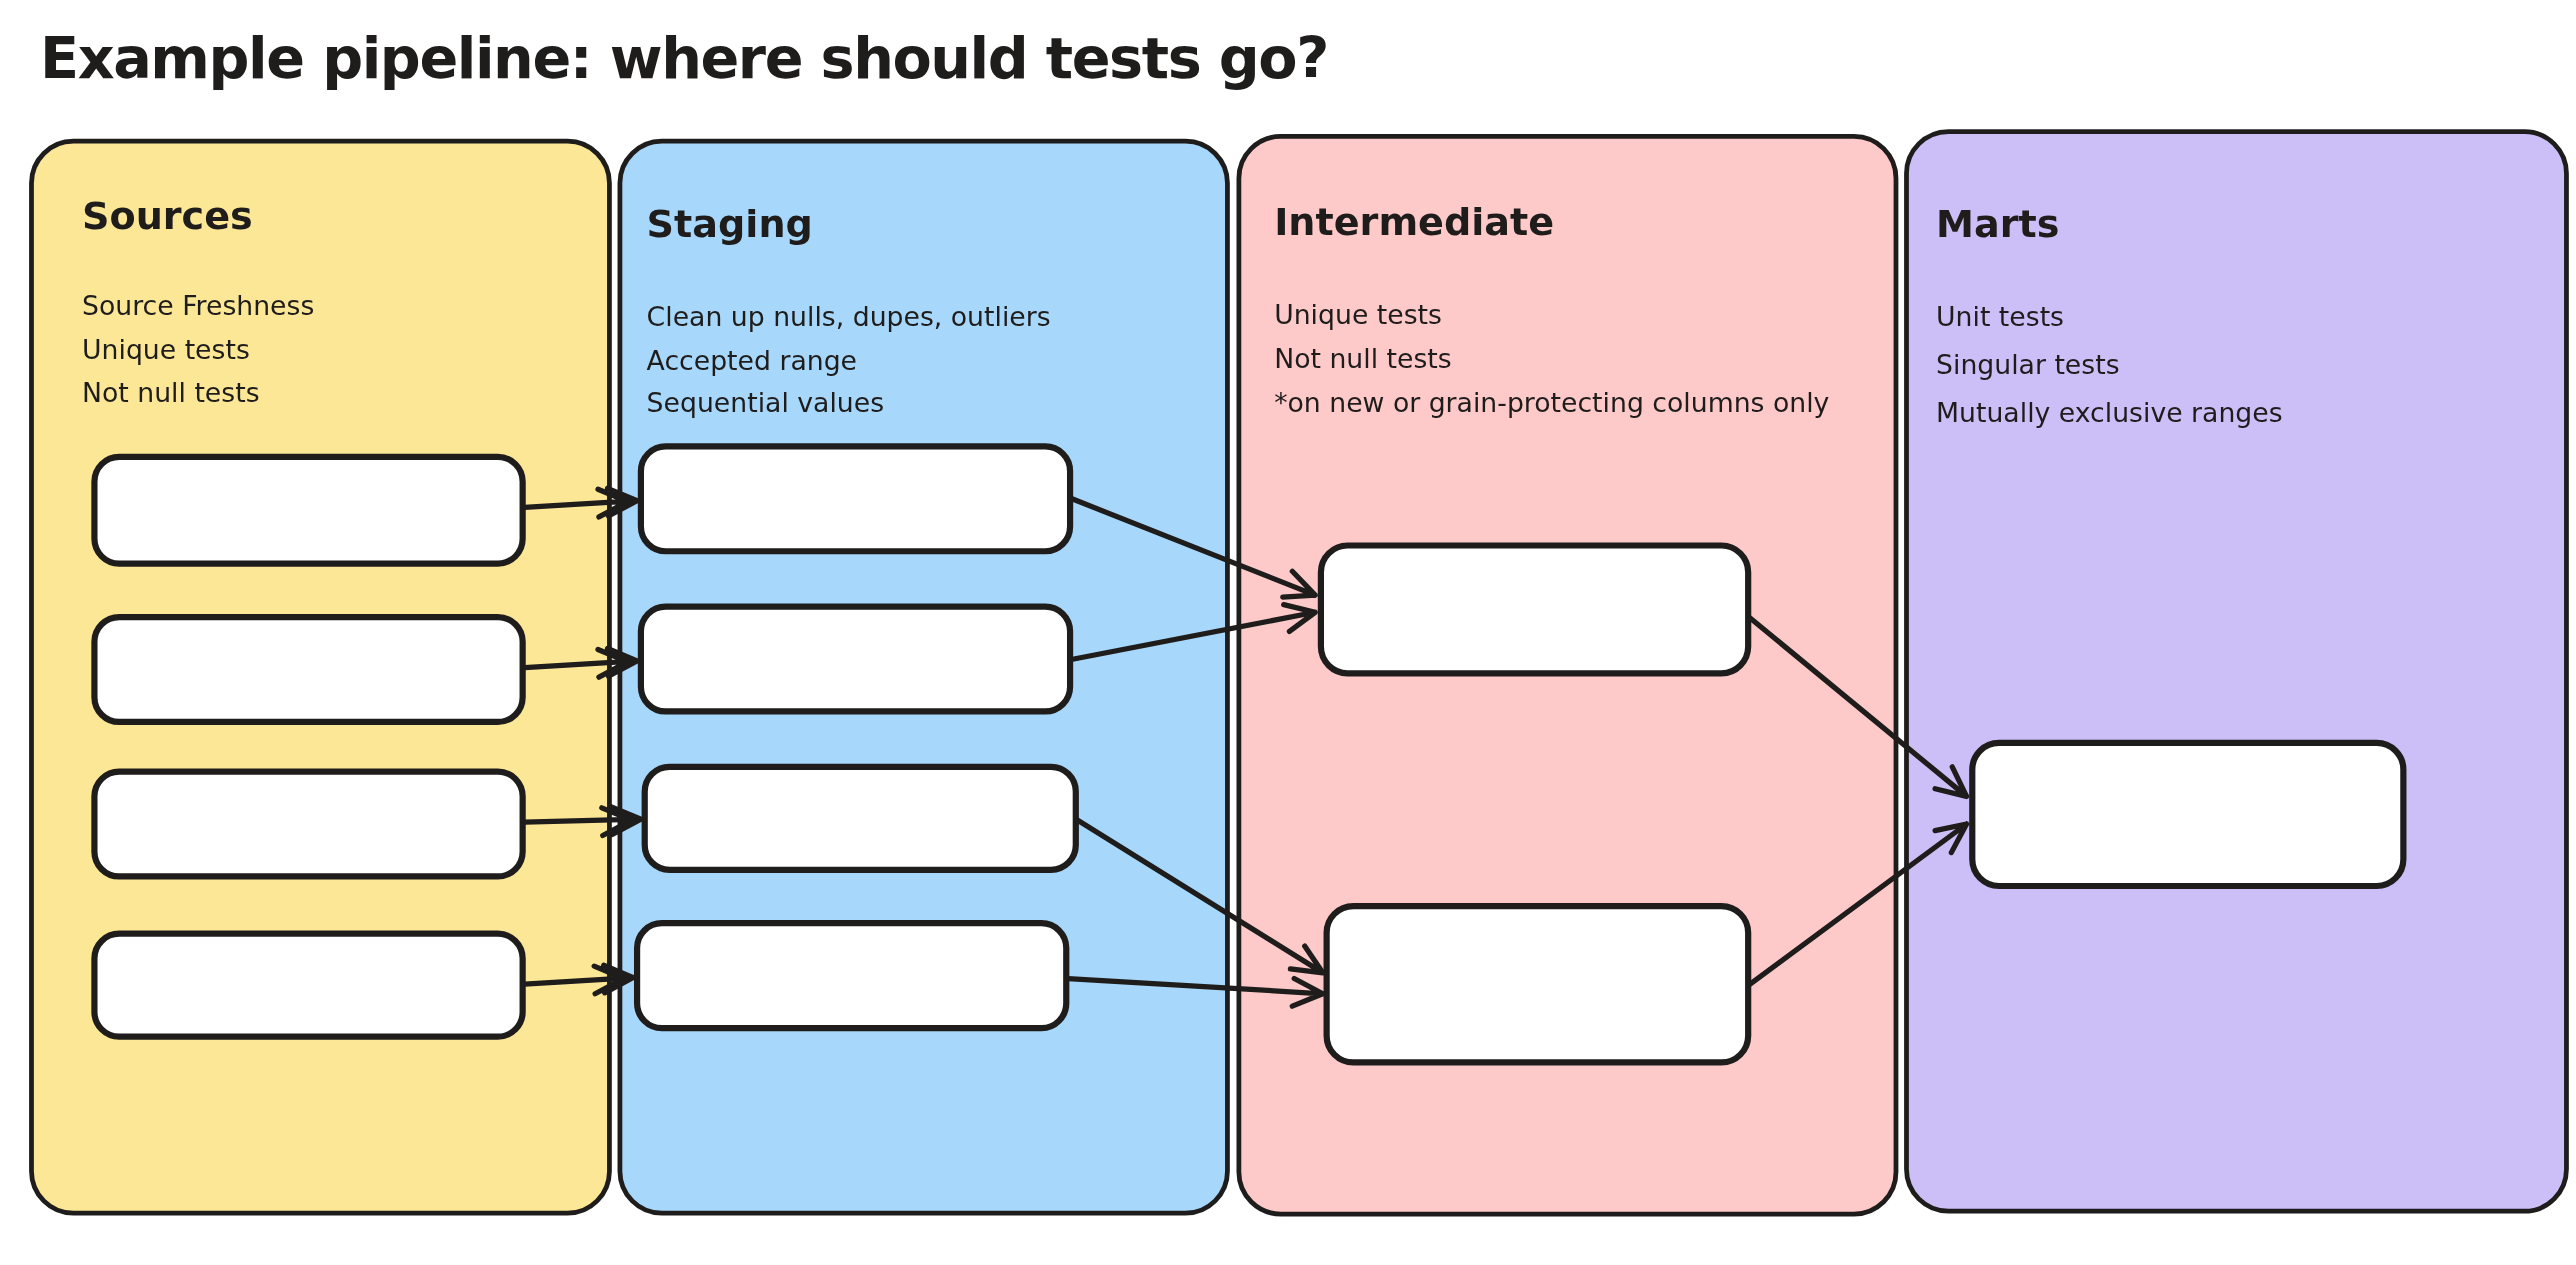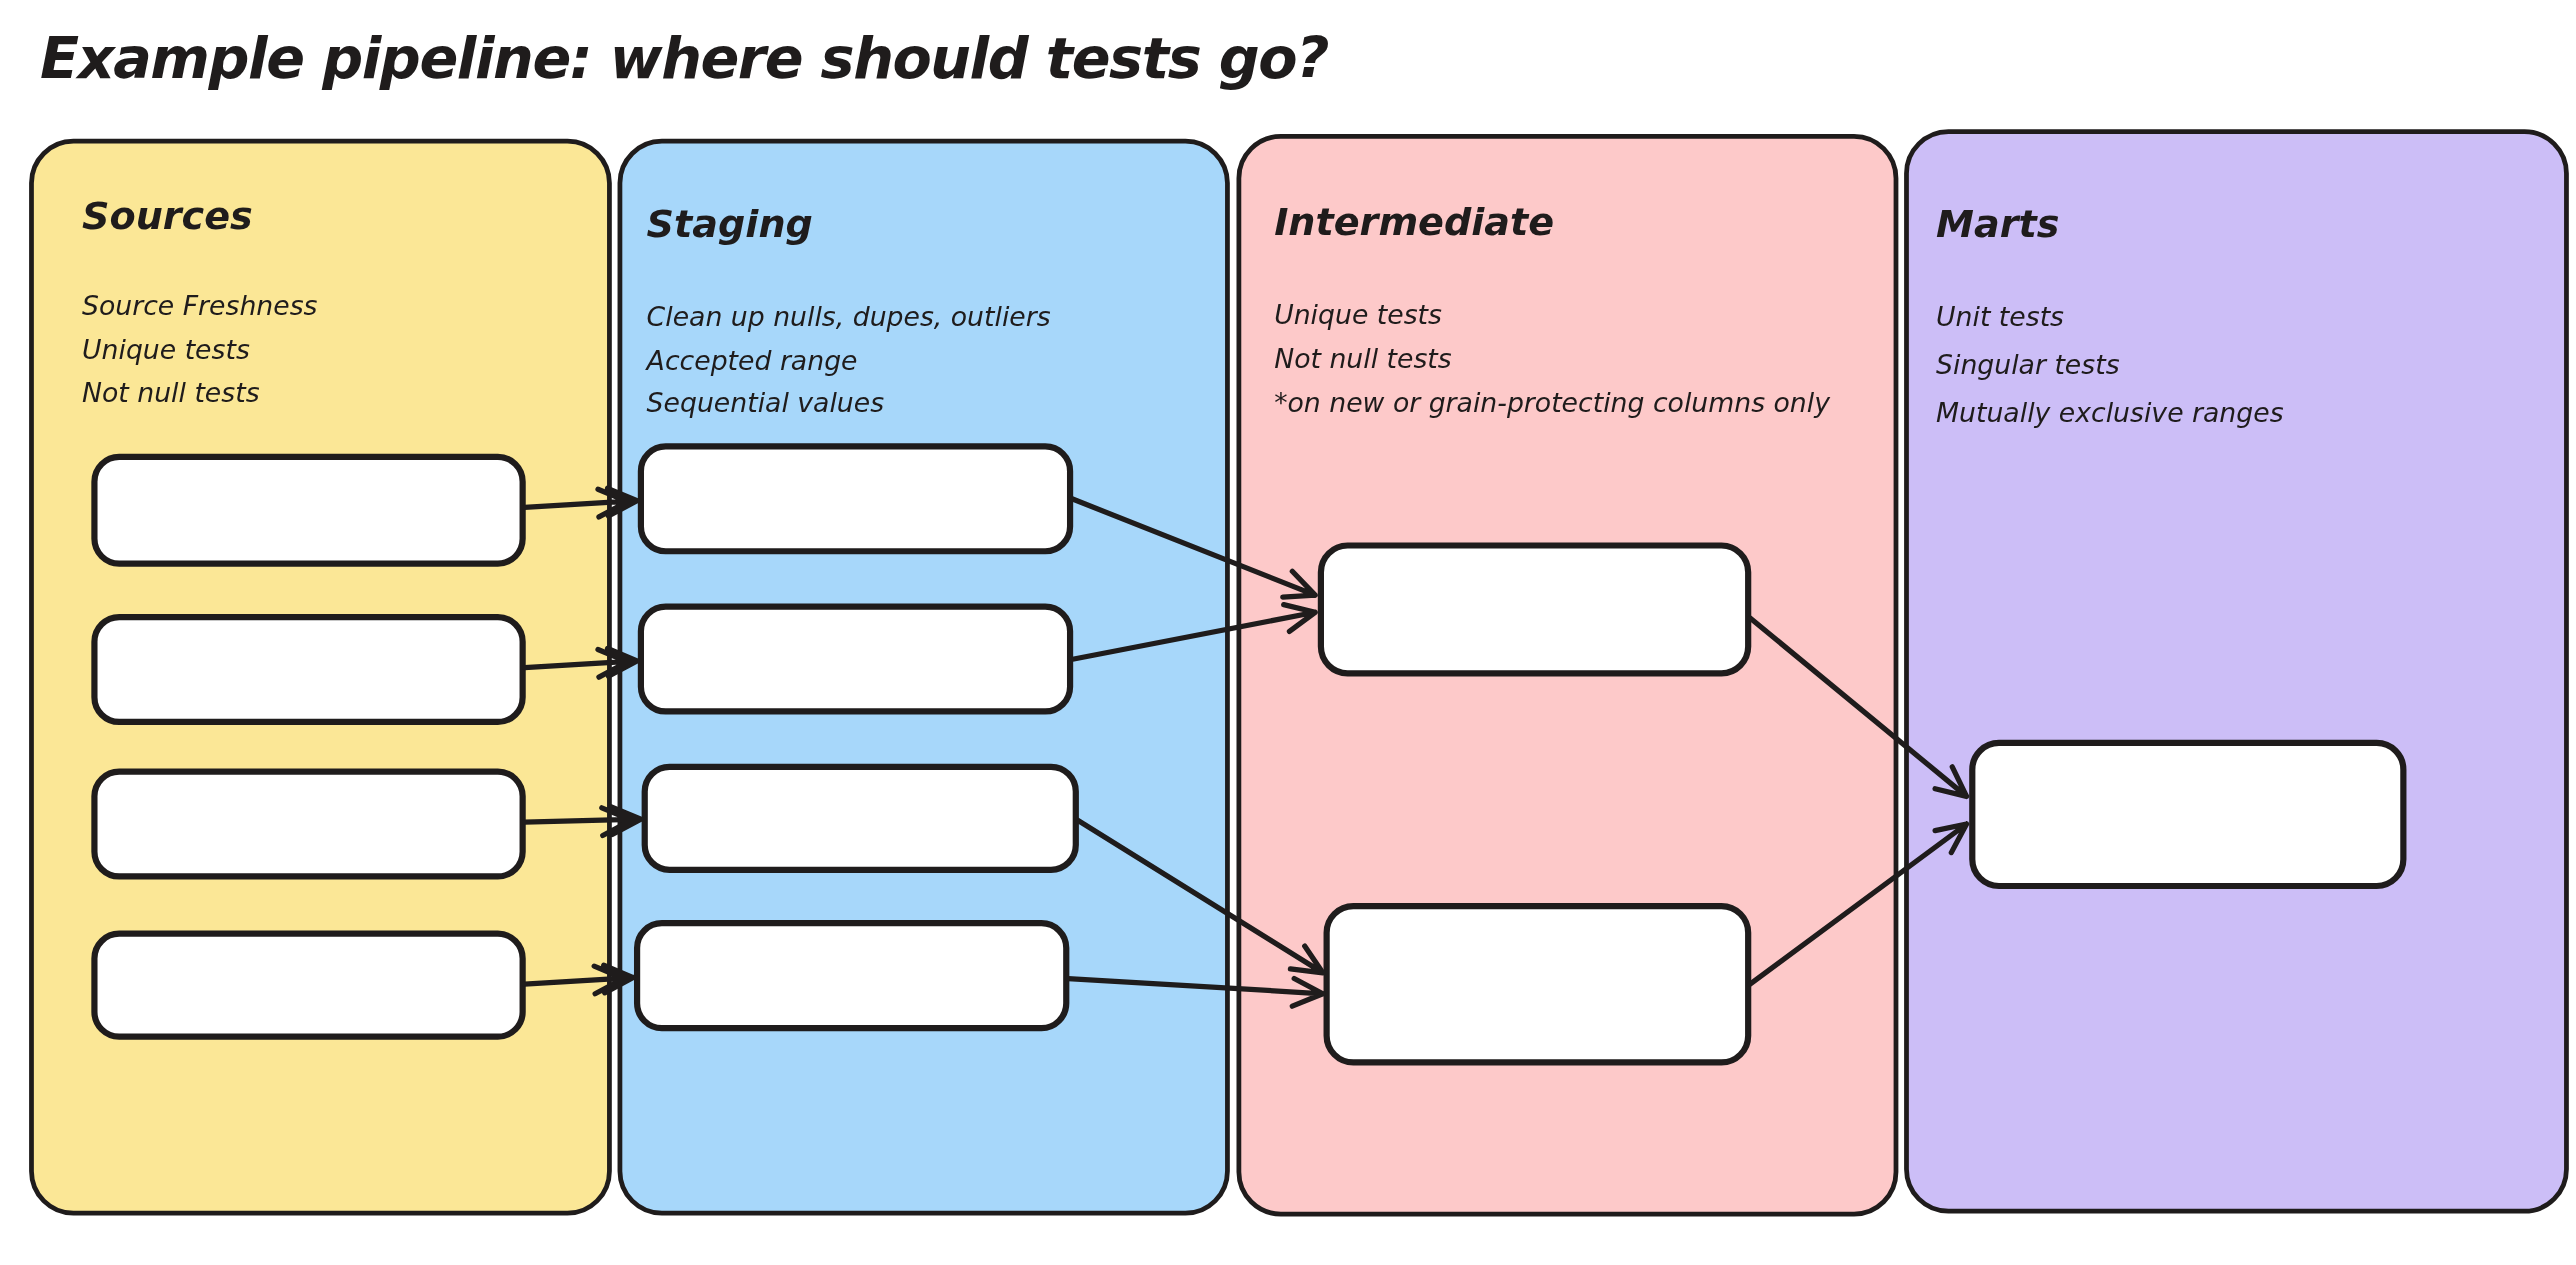--- a/index.html
+++ b/index.html
@@ -3,21 +3,20 @@
 <meta charset="utf-8">
 <style>
   html, body {
     margin: 0;
     padding: 0;
     background: #ffffff;
   }
   .canvas-wrap {
     width: 100%;
     background: #6d28d9;
-    font-style: italic;
   }
   svg {
     display: block;
     width: 100%;
     height: auto;
     background: #ffffff;
     font-family: "DejaVu Sans", sans-serif;
   }
   .main-title {
     font-family: "DejaVu Sans", sans-serif;

